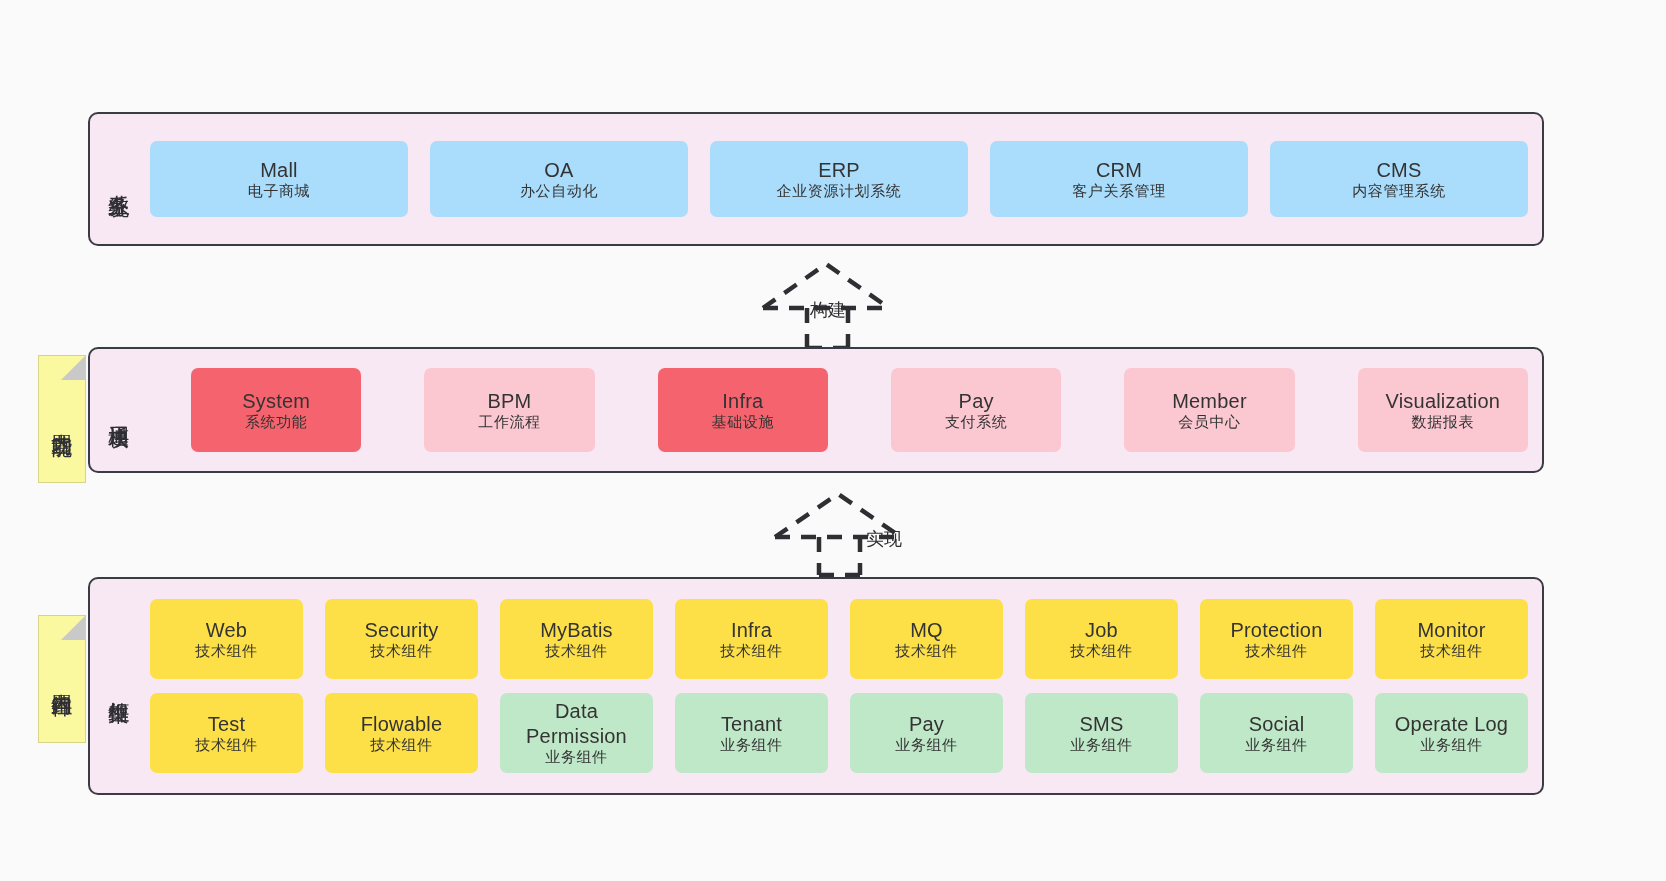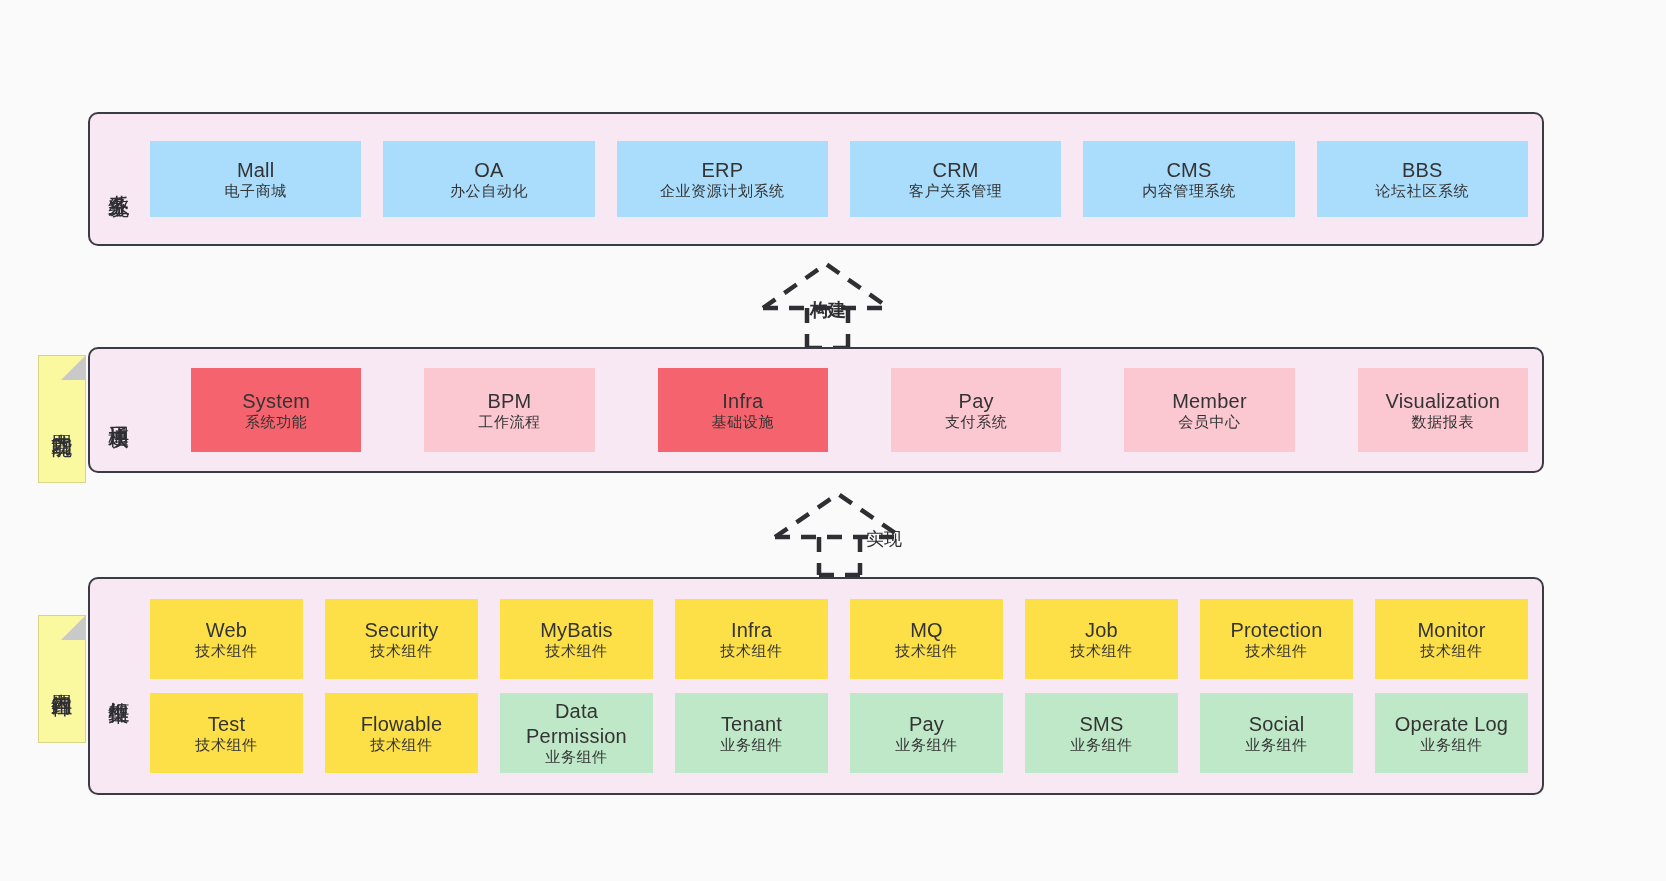--- a/index.html
+++ b/index.html
@@ -59,21 +59,21 @@
   .row {
     display: flex;
     flex-direction: row;
     gap: 22px;
     align-items: stretch;
   }
 
   
   .node {
     flex: 1 1 0;
-    border-radius: 0;
+    border-radius: 7px;
     display: flex;
     flex-direction: column;
     align-items: center;
     justify-content: center;
     text-align: center;
     line-height: 1.22;
     color: #333333;
     box-sizing: border-box;
     padding: 4px 6px;
   }
@@ -163,38 +163,34 @@
         <div class="node c-blue">
           <div class="t">CRM</div>
           <div class="s">客户关系管理</div>
         </div>
 
         <div class="node c-blue">
           <div class="t">CMS</div>
           <div class="s">内容管理系统</div>
         </div>
 
-        <div class="node c-blue">
-          <div class="t">BBS</div>
-          <div class="s">论坛社区系统</div>
-        </div>
 
       </div>
     </div>
   </div>
 
   <div class="connector" id="conn-build" style="left:758px; top:258px; width:150px; height:92px;">
     <svg width="150" height="92" viewBox="0 0 150 92">
       <path d="M 5 50 L 68 6 L 131 50" fill="none" stroke="#2e2e33" stroke-width="4.5" stroke-dasharray="15,11" stroke-linecap="butt"></path>
       <path d="M 5 50 L 131 50" fill="none" stroke="#2e2e33" stroke-width="4.5" stroke-dasharray="15,11" stroke-linecap="butt"></path>
       <path d="M 49 50 L 49 90" fill="none" stroke="#2e2e33" stroke-width="4.5" stroke-dasharray="15,11" stroke-linecap="butt"></path>
       <path d="M 90 50 L 90 90" fill="none" stroke="#2e2e33" stroke-width="4.5" stroke-dasharray="15,11" stroke-linecap="butt"></path>
       <path d="M 49 90 L 90 90" fill="none" stroke="#2e2e33" stroke-width="4.5" stroke-dasharray="15,11" stroke-linecap="butt"></path>
     </svg>
-    <div class="connector-label" style="left:52px; top:40px;font-weight:bold;">构建</div>
+    <div class="connector-label" style="left:52px; top:40px;">构建</div>
   </div>
 
   <div class="note" id="note-functions" style="left:38px; top:355px; width:48px; height:128px;">
     <span>内置功能</span>
   </div>
 
   <div class="tier" id="tier-modules" style="left:88px; top:347px; width:1456px; height:126px;">
     <div class="tier-label">通用模块</div>
     <div class="tier-body">
       <div class="row mod-row">

